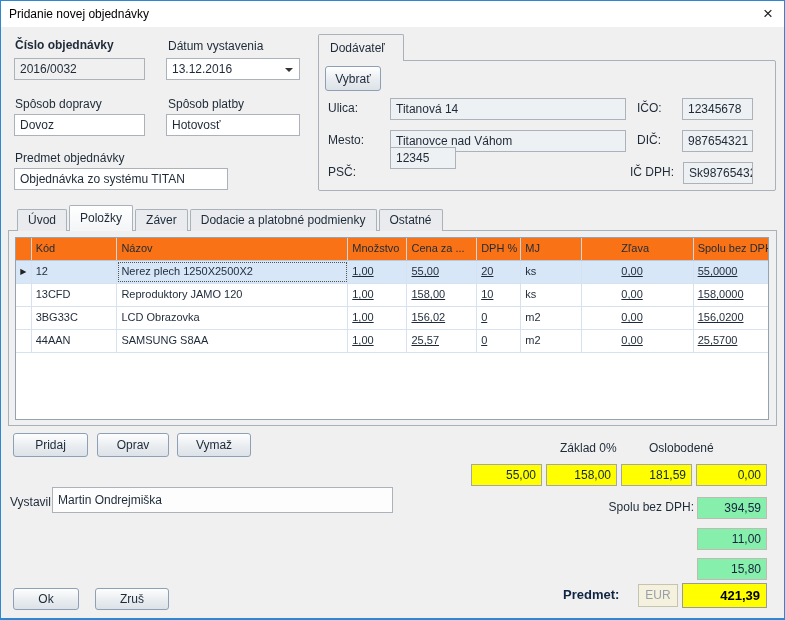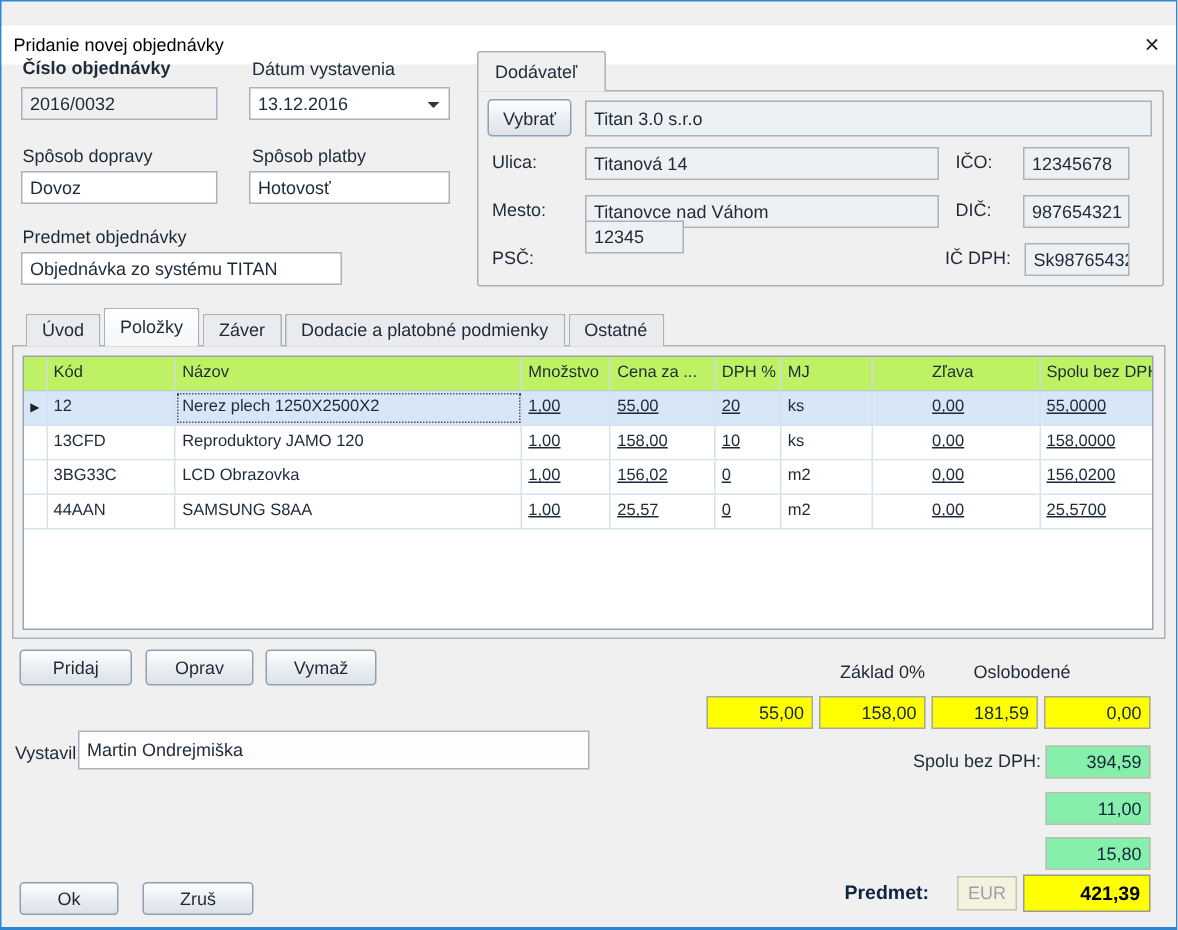--- a/index.html
+++ b/index.html
@@ -2,21 +2,21 @@
 <html><head>
 <meta charset="utf-8">
 <style>
   html,body{margin:0;padding:0;background:#ddd;}
   .window{
     position:relative;width:785px;height:620px;box-sizing:border-box;
     border:1px solid #2d87d3;border-bottom-width:2px;background:#f0f0f0;
     font-family:"Liberation Sans","DejaVu Sans",sans-serif;font-size:12px;color:#1e2a38;
     overflow:hidden;
   }
-  .titlebar{position:relative;height:26px;background:#ffffff;margin-top:16px;}
+  .titlebar{position:relative;height:26px;background:#ffffff;}
   .title{position:absolute;left:8px;top:6px;font-size:12px;color:#000;white-space:nowrap;}
   .close{position:absolute;right:11px;top:2px;font-size:17px;color:#222;line-height:22px;cursor:pointer;}
   .content{position:absolute;left:0;top:26px;right:0;bottom:0;}
   .lbl{position:absolute;white-space:nowrap;}
   .bold{font-weight:bold;}
   .field{
     position:absolute;height:22px;box-sizing:border-box;border:1px solid #abb2ba;
     background:#ffffff;padding:0 5px;line-height:20px;white-space:nowrap;overflow:hidden;
   }
   .readonly{background:#eef1f4;}
@@ -49,21 +49,21 @@
   .tab.active{height:26px;line-height:25px;background:linear-gradient(#ffffff,#f3f5f7);}
   .page-pane{
     position:absolute;left:7px;top:203px;width:769px;height:196px;box-sizing:border-box;
     border:1px solid #a9b2bb;background:#f0f0f0;z-index:2;
   }
   
   .grid{
     position:absolute;left:6px;top:6px;width:754px;height:183px;box-sizing:border-box;
     border:1px solid #95a2b0;background:#fff;font-size:11px;overflow:hidden;
   }
-  .thead{display:flex;height:22px;background:#bef264;border-bottom:1px solid #bac9d9;}
+  .thead{display:flex;height:22px;background:#f97316;border-bottom:1px solid #bac9d9;}
   .hcell{box-sizing:border-box;border-right:1px solid #cdd9e6;padding:0 4px;line-height:21px;
     white-space:nowrap;overflow:hidden;}
   .trow{display:flex;height:22px;border-bottom:1px solid #d6e2f0;background:#fff;}
   .trow.selected{background:#d8e7f8;}
   .tcell{box-sizing:border-box;border-right:1px solid #d6e2f0;padding:0 4px;line-height:21px;
     white-space:nowrap;overflow:hidden;}
   .num{text-decoration:underline;}
   .focus-cell{outline:1px dotted #555;outline-offset:-2px;}
   .c-marker{width:16px;}.c-kod{width:90px;}.c-nazov{width:243px;}.c-mnozstvo{width:62px;}
   .c-cena{width:73px;}.c-dph{width:46px;}.c-mj{width:64px;}.c-zlava{width:80px;margin-left:35px;}.c-spolu{width:78px;border-right:none;}
@@ -106,21 +106,20 @@
     <div class="field" style="left:165px;top:87px;width:134px">Hotovosť</div>
 
     <span class="lbl" style="left:14px;top:124px">Predmet objednávky</span>
     <div class="field" style="left:13px;top:141px;width:214px">Objednávka zo systému TITAN</div>
 
     <div class="sup-tab">
       <span>Dodávateľ</span>
     </div>
     <div class="sup-pane">
       <button class="btn" style="left:6px;top:5px;width:56px;height:25px">Vybrať</button>
-      <div class="field readonly" style="left:71px;top:6px;width:378px;height:24px;line-height:22px">Titan 3.0 s.r.o</div>
 
       <span class="lbl" style="left:9px;top:40px">Ulica:</span>
       <div class="field readonly" style="left:71px;top:37px;width:236px">Titanová 14</div>
       <span class="lbl" style="left:318px;top:40px">IČO:</span>
       <div class="field readonly" style="left:363px;top:37px;width:71px">12345678</div>
 
       <span class="lbl" style="left:9px;top:72px">Mesto:</span>
       <div class="field readonly" style="left:71px;top:69px;width:236px">Titanovce nad Váhom</div>
       <span class="lbl" style="left:318px;top:72px">DIČ:</span>
       <div class="field readonly" style="left:363px;top:69px;width:71px">987654321</div>

